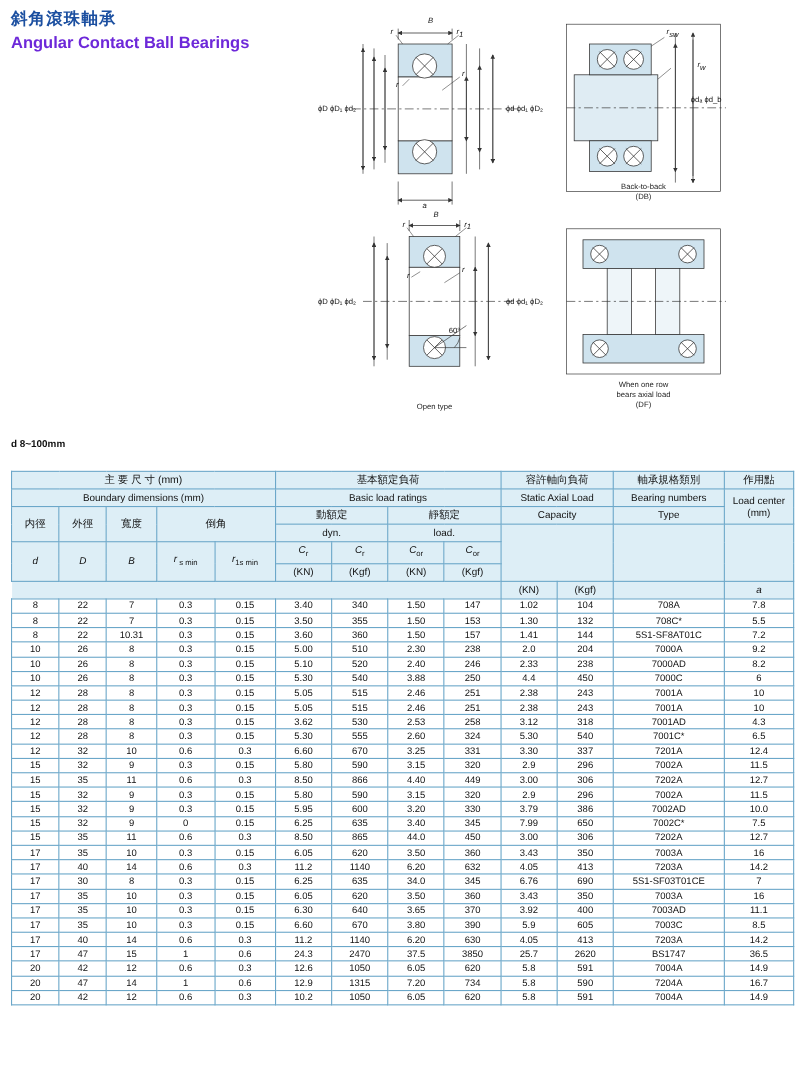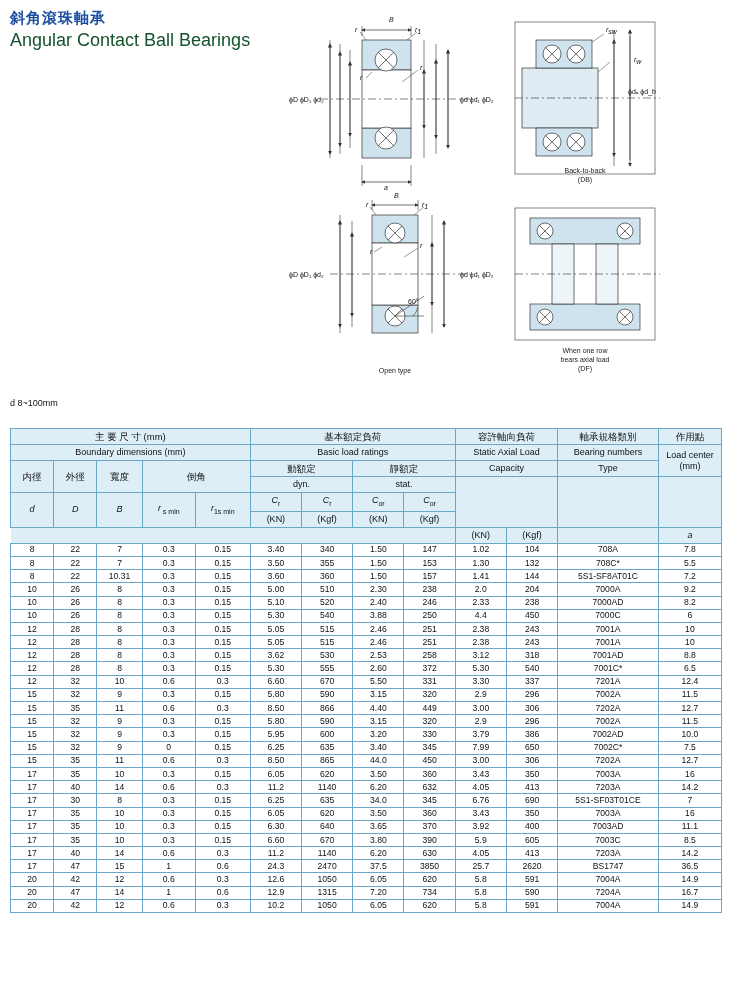--- a/index.html
+++ b/index.html
@@ -11,39 +11,39 @@
   }
   .page { position: relative; width: 730px; height: 985px; overflow: hidden; }
 
   
   .titles { position: absolute; left: 10px; top: 8px; }
   .title-cn {
     font-size: 15px; font-weight: bold; color: #1b4fa0;
     letter-spacing: 1px; line-height: 20px;
   }
   .title-en {
-    font-size: 18px; font-weight: normal; color: #14532d;
+    font-size: 15px; font-weight: bold; color: #6d28d9;
     line-height: 20px; margin-top: 2px;
   }
 
   
   .diagrams { position: absolute; left: 0; top: 0; width: 730px; height: 395px; }
   .diagram-caption {
     position: absolute; text-align: center; font-size: 7px; color: #222;
     line-height: 9px; width: 120px;
   }
   .dg-label { position: absolute; font-size: 7px; color: #111; }
   .dg-label.it { font-style: italic; }
 
   svg.dg { position: absolute; left: 0; top: 0; }
 
   
   .size-note {
     position: absolute; left: 10px; top: 398px;
-    font-size: 9px; color: #111;
+    font-size: 9px; color: #111; font-weight: bold;
   }
 
   
   .table-wrap { position: absolute; left: 10px; top: 428px; width: 712px; border-radius: 18px; }
   table.spec {
     border-collapse: collapse; width: 712px;
     font-size: 8.5px; color: #111;
   }
   table.spec th, table.spec td {
     border: 1px solid #6ba7c9;
@@ -307,21 +307,21 @@
           <th class="cn" rowspan="2">外徑</th>
           <th class="cn" rowspan="2">寬度</th>
           <th class="cn" colspan="2" rowspan="2">倒角</th>
           <th class="cn" colspan="2">動額定</th>
           <th class="cn" colspan="2">靜額定</th>
           <th colspan="2">Capacity</th>
           <th>Type</th>
         </tr>
         <tr>
           <th colspan="2">dyn.</th>
-          <th colspan="2">stat.</th>
+          <th colspan="2">load.</th>
           <th colspan="2" rowspan="3"></th>
           <th rowspan="3"></th>
           <th rowspan="3"></th>
         </tr>
         <tr>
           <th rowspan="2" class="hdr-d">d</th>
           <th rowspan="2" class="hdr-d">D</th>
           <th rowspan="2" class="hdr-d">B</th>
           <th rowspan="2"><i>r</i><span class="sub"> s min</span></th>
           <th rowspan="2"><i>r</i><span class="sub">1s min</span></th>
@@ -472,46 +472,46 @@
             <td>8</td>
             <td>0.3</td>
             <td>0.15</td>
             <td>3.62</td>
             <td>530</td>
             <td>2.53</td>
             <td>258</td>
             <td>3.12</td>
             <td>318</td>
             <td>7001AD</td>
-            <td>8.8</td>
+            <td>4.3</td>
           </tr>
           <tr>
             <td>12</td>
             <td>28</td>
             <td>8</td>
             <td>0.3</td>
             <td>0.15</td>
             <td>5.30</td>
             <td>555</td>
             <td>2.60</td>
-            <td>372</td>
+            <td>324</td>
             <td>5.30</td>
             <td>540</td>
             <td>7001C*</td>
             <td>6.5</td>
           </tr>
           <tr>
             <td>12</td>
             <td>32</td>
             <td>10</td>
             <td>0.6</td>
             <td>0.3</td>
             <td>6.60</td>
             <td>670</td>
-            <td>5.50</td>
+            <td>3.25</td>
             <td>331</td>
             <td>3.30</td>
             <td>337</td>
             <td>7201A</td>
             <td>12.4</td>
           </tr>
           <tr>
             <td>15</td>
             <td>32</td>
             <td>9</td>

